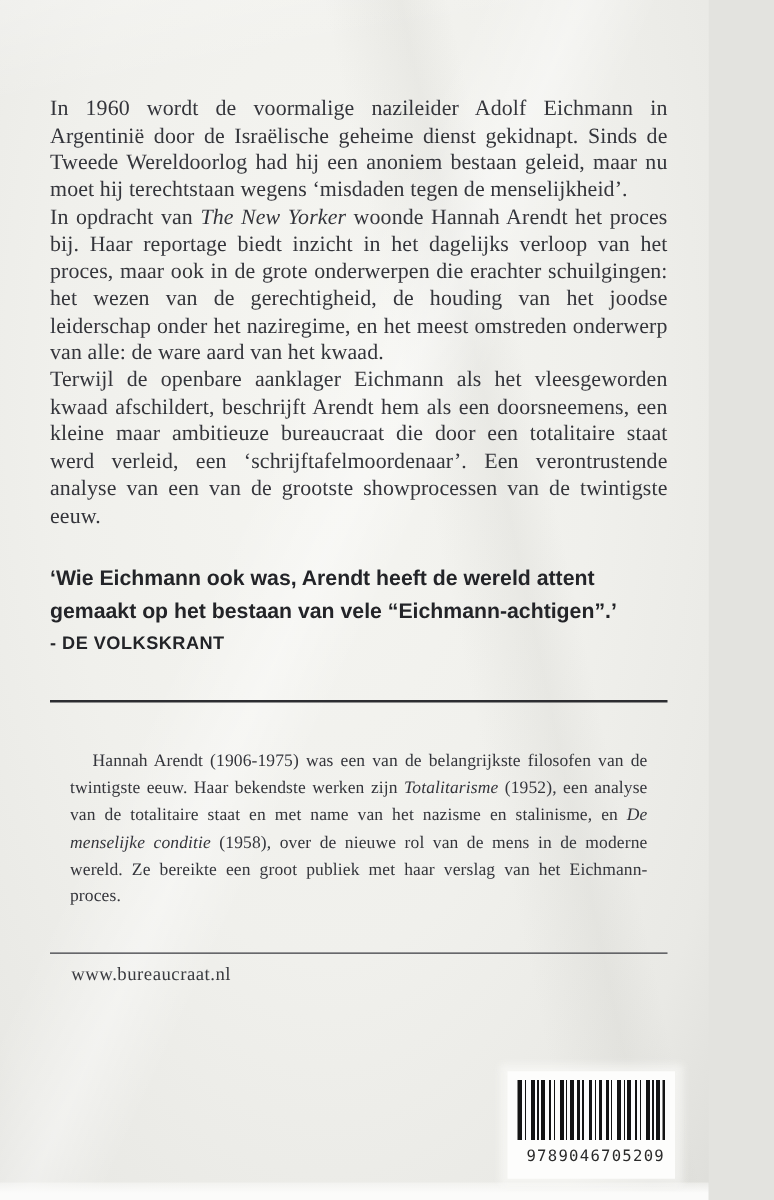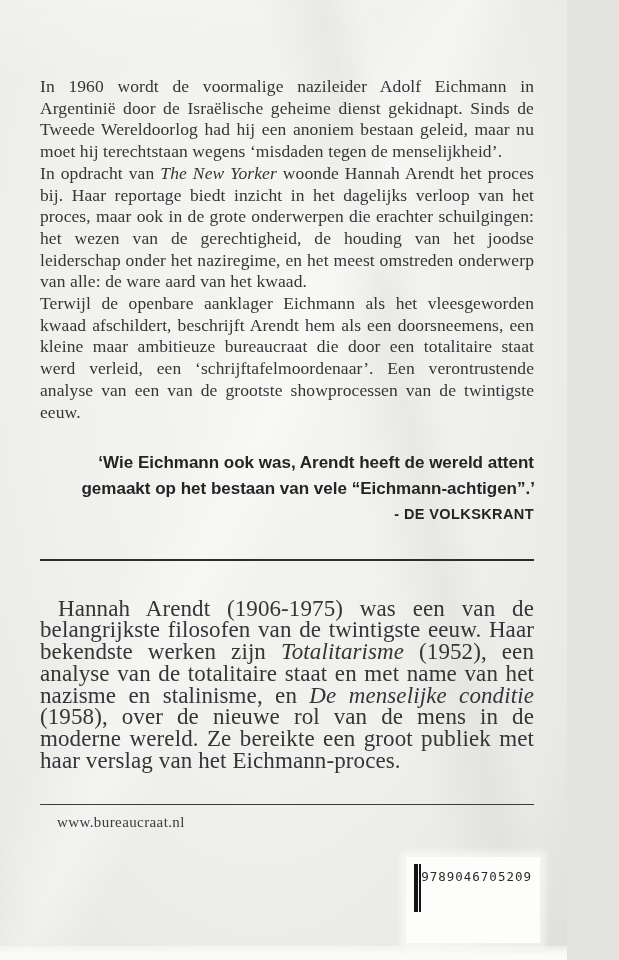--- a/index.html
+++ b/index.html
@@ -31,37 +31,37 @@
     letter-spacing:0.1px;
     color:#34353b;
   }
   .it { font-style:italic; }
   .quote {
     font-family:"Liberation Sans", "DejaVu Sans", sans-serif;
     font-weight:bold;
     font-size:17px; line-height:25.5px;
     color:#232428;
     margin:0;
-    text-align:right;
+    text-align:left;
   }
   .quote.first { margin-top:27px; }
   .quote.second { margin-top:27px; }
   .quote-source { font-size:14.5px; letter-spacing:0.4px; white-space:nowrap; }
   hr.rule1 {
     border:0; border-top:2px solid #2c2d31;
     margin:31px 0 0 0;
   }
   hr.rule2 {
     border:0; border-top:1.5px solid #3a3b40;
     margin:33px 0 0 0;
   }
   .bio { margin-top:37px; }
   .bio p {
-    margin:0;
-    font-size:23px; line-height:21.7px;
+    margin:16px;
+    font-size:14px; line-height:21.7px;
     text-align:justify;
     text-indent:18px;
     letter-spacing:0.1px;
     color:#34353b;
     font-family:Liberation Serif, serif;
   }
   .website {
     margin-top:9px;
     padding-left:17px;
     font-size:15px;
@@ -70,21 +70,21 @@
   }
   .bottom-strip {
     position:absolute; left:0; right:0; bottom:0; height:14px;
     background:linear-gradient(to bottom, rgba(252,252,251,0.4), #fbfbfa 60%);
   }
   .barcode-box {
     position:absolute; right:27px; bottom:17px;
     width:134px; height:86px;
     background:#fdfdfc;
     box-shadow:0 0 6px 6px rgba(253,253,252,0.55);
-    display:flex; flex-direction:row; align-items:flex-start;
+    display:flex; flex-direction:column; align-items:flex-end;
     padding:7px 8px 3px 8px; box-sizing:border-box;
   }
   .bars {
     width:114px; height:48px;
     background:
       repeating-linear-gradient(to right,
         #141414 0 2px,  #fdfdfc 2px 4px,
         #141414 4px 5px, #fdfdfc 5px 9px,
         #141414 9px 12px, #fdfdfc 12px 14px,
         #141414 14px 15px, #fdfdfc 15px 17px,

